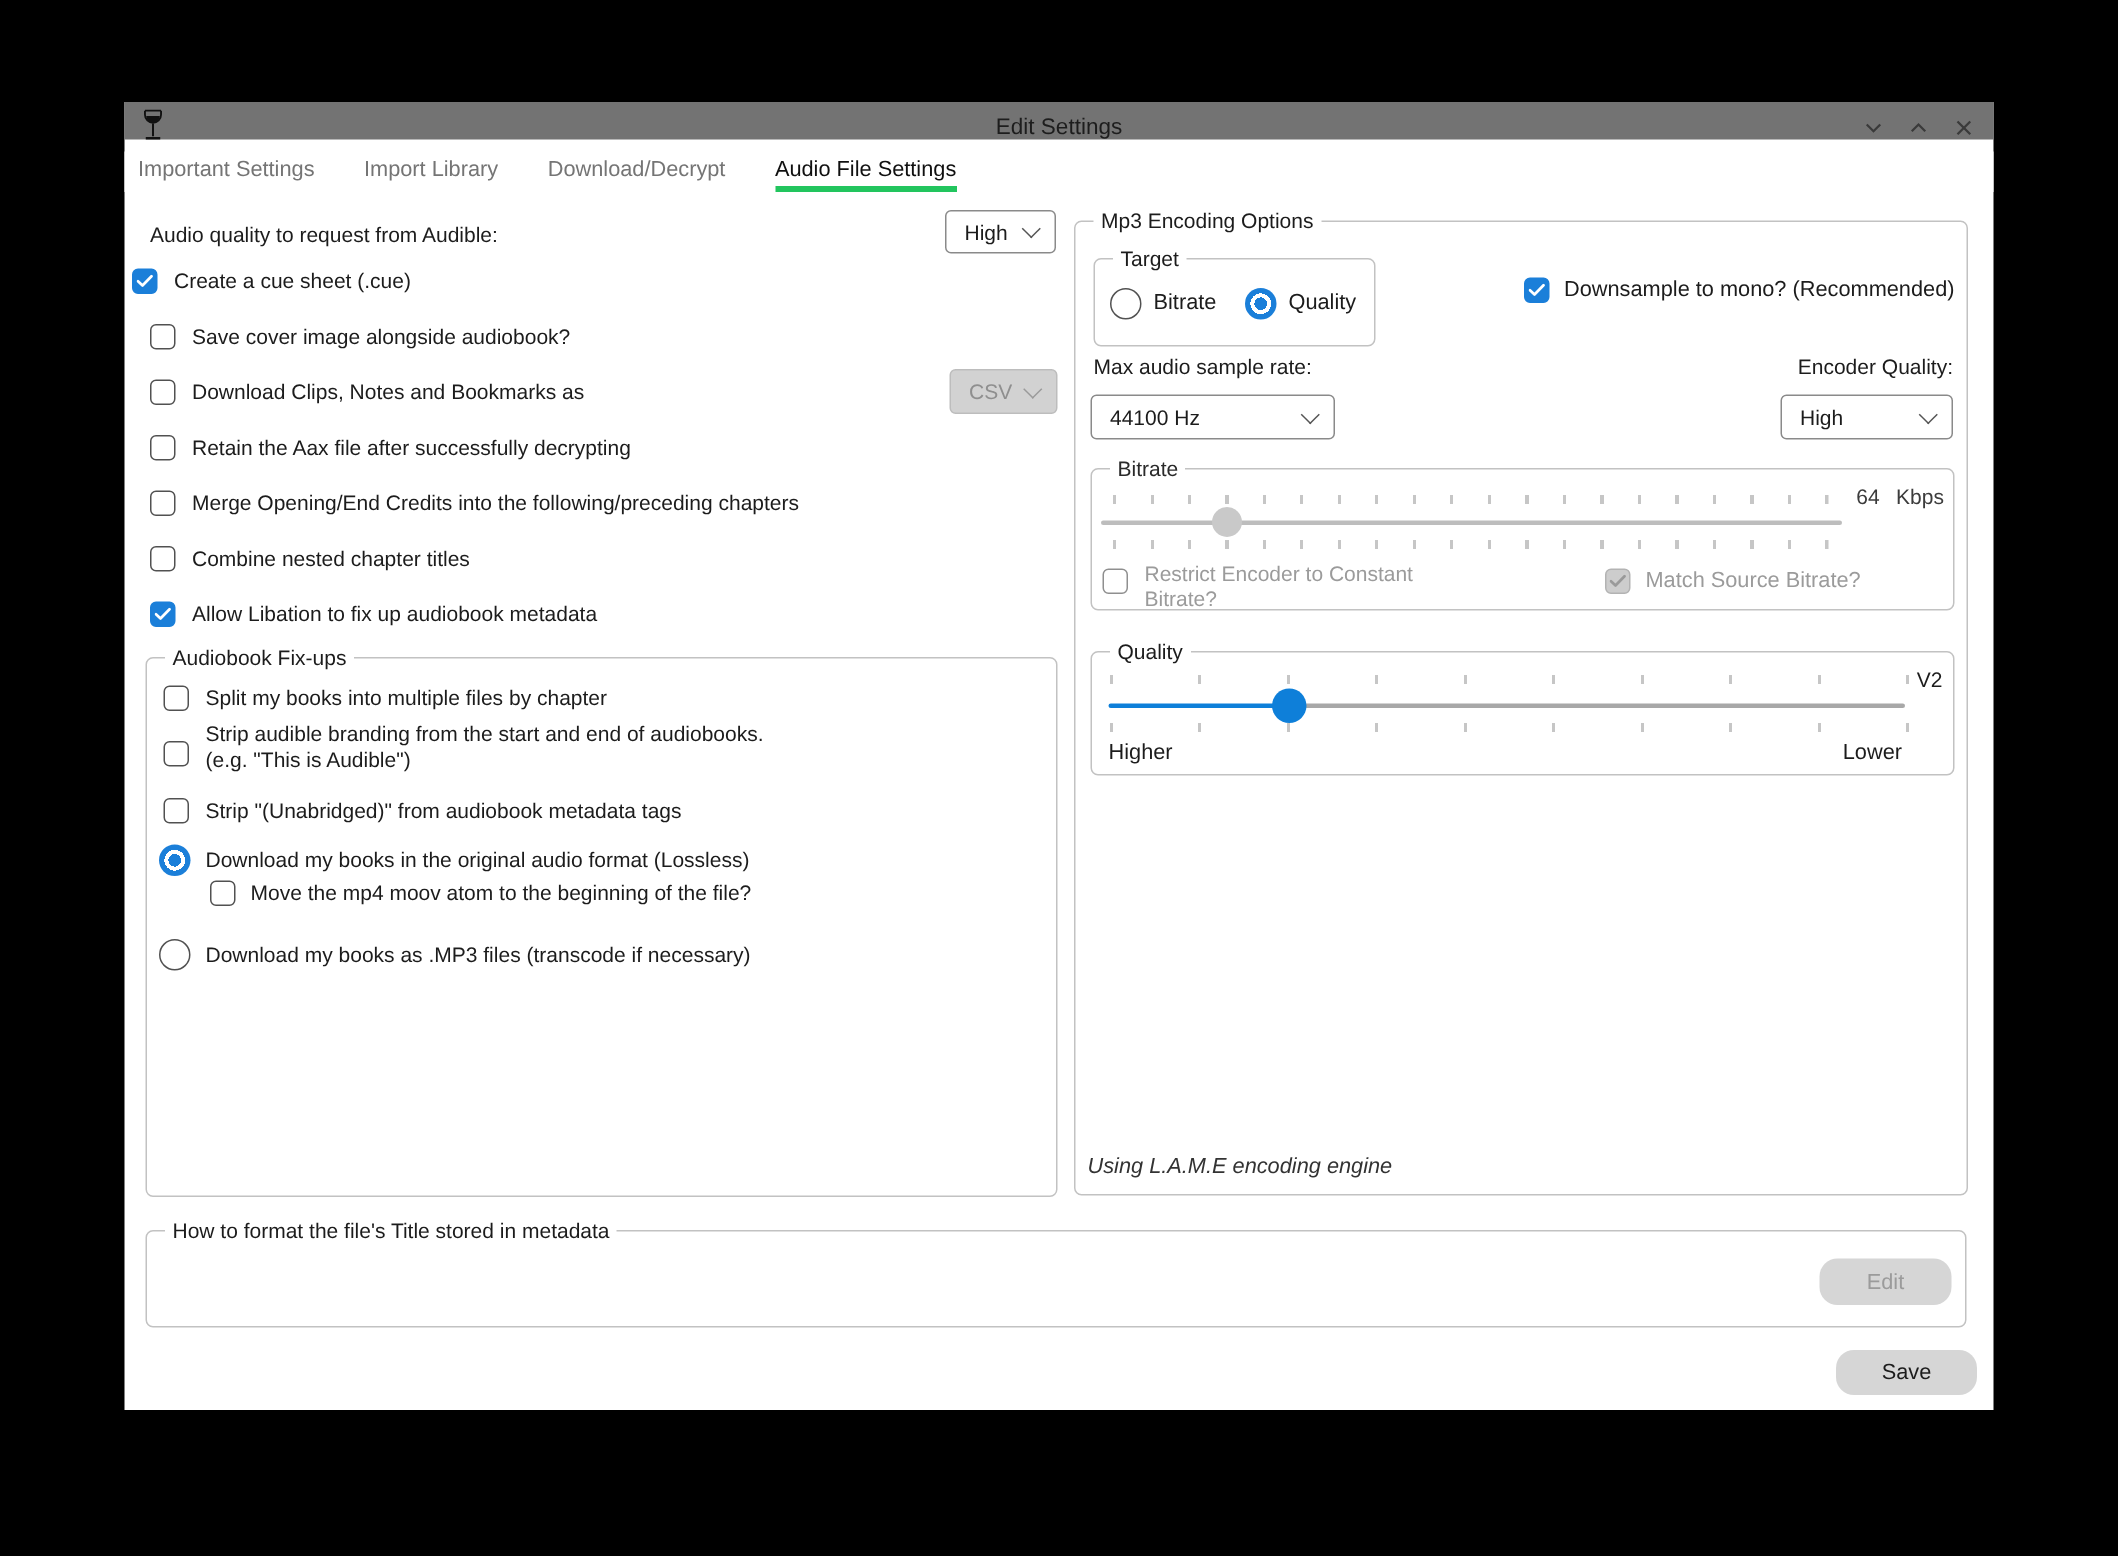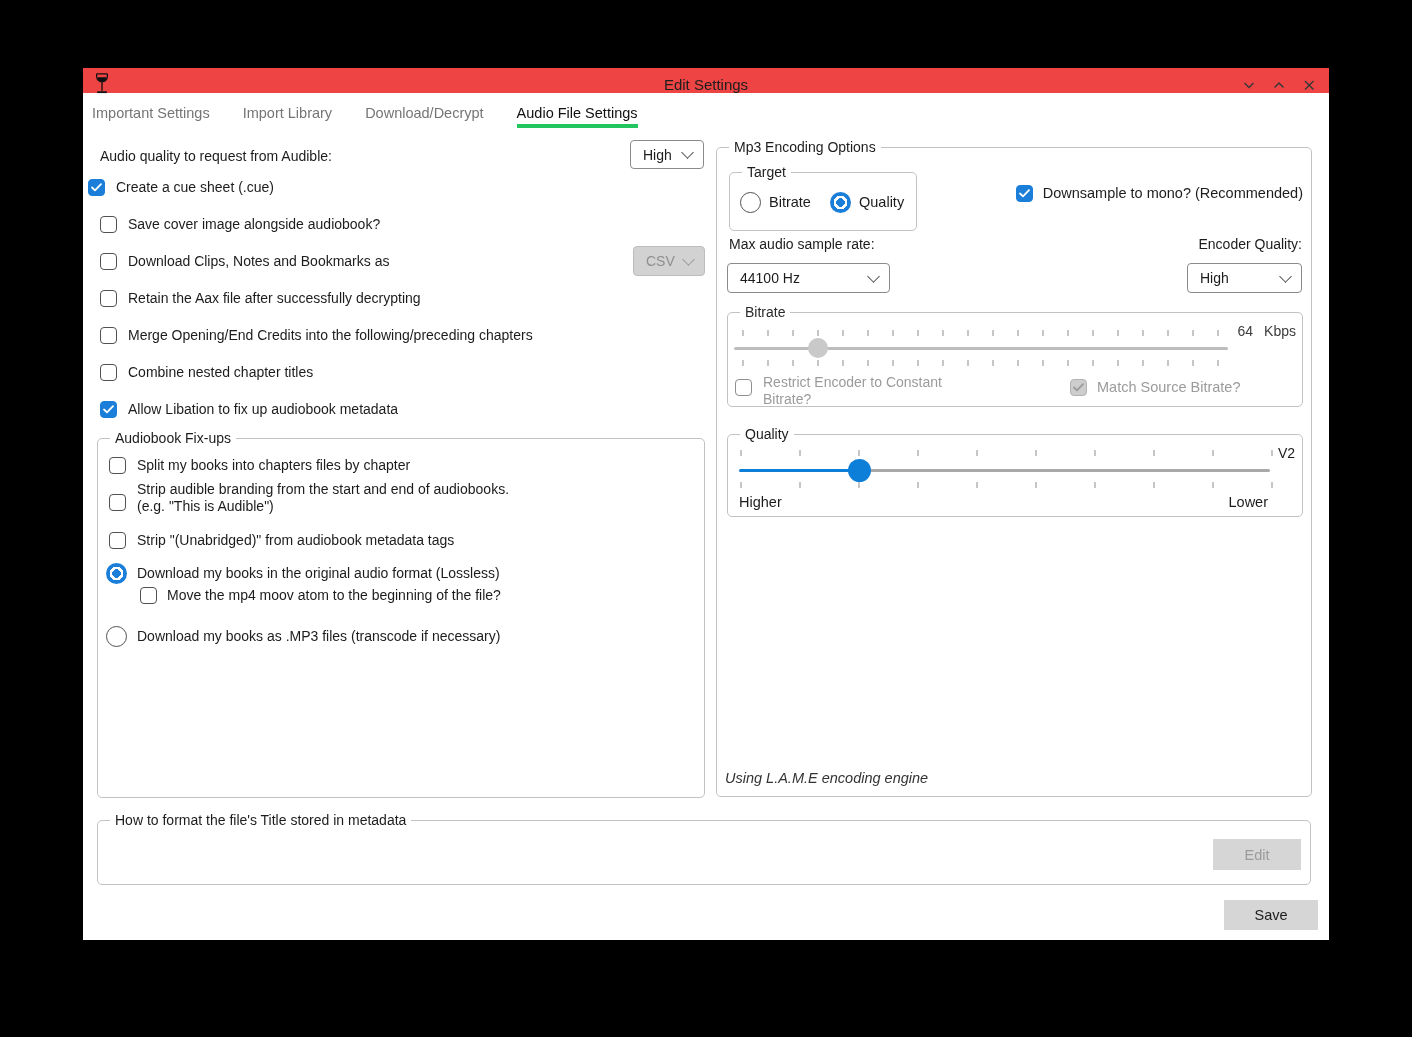--- a/index.html
+++ b/index.html
@@ -1,21 +1,21 @@
 <!DOCTYPE html>
 <html><head>
 <meta charset="utf-8">
 <style>
   html,body{margin:0;padding:0;}
   body{width:1412px;height:1037px;background:#000;position:relative;overflow:hidden;
        font-family:"Liberation Sans",sans-serif;}
   .abs{position:absolute;}
   #window{position:absolute;left:83px;top:68px;width:1246px;height:872px;background:#fff;}
   
-  .titlebar{position:absolute;left:0;top:0;right:0;height:25px;background:#ef4444;}
+  .titlebar{position:absolute;left:0;top:0;right:0;height:25px;background:#737373;}
   .titlebar .wtitle{position:absolute;left:0;right:0;top:8px;text-align:center;
        font-size:15px;color:#1d1d1d;}
   .wctrls{position:absolute;right:12px;top:9px;display:flex;gap:14px;}
   .wctrls span{width:16px;height:16px;display:flex;align-items:center;justify-content:center;cursor:default;}
   
   .tabs{position:absolute;left:0;top:33px;right:0;height:27px;display:flex;gap:33px;padding-left:9px;background:#fff;}
   .tab{font-size:14.5px;color:#757575;padding:4px 0 3px 0;line-height:17px;}
   .tab.active{color:#101010;border-bottom:4px solid #22c55e;}
   
   .lbl{font-size:14px;color:#1c1c1c;line-height:17px;}
@@ -47,21 +47,21 @@
   .legend{position:absolute;top:-9px;left:12px;background:#fff;padding:0 5px;font-size:14px;
       color:#1c1c1c;line-height:17px;white-space:nowrap;}
   
   .ticks{position:absolute;height:6px;
       background-image:repeating-linear-gradient(to right,#c6c6c6 0 2px,transparent 2px 25px);}
   .ticksq{position:absolute;height:6px;
       background-image:repeating-linear-gradient(to right,#c6c6c6 0 2px,transparent 2px 59px);}
   .track{position:absolute;height:3px;background:#bdbdbd;border-radius:2px;}
   .thumb{position:absolute;border-radius:50%;}
   
-  .btn{display:flex;align-items:center;justify-content:center;background:#d6d6d6;border-radius:0;
+  .btn{display:flex;align-items:center;justify-content:center;background:#d6d6d6;border-radius:12px;
       font-size:14.5px;box-sizing:border-box;}
   .inputbox{position:absolute;box-sizing:border-box;background:#cccccc;border:1px solid #b9b9b9;
       border-radius:4px;font-size:14.5px;color:#8d8d8d;padding:0 13px;
       font-family:"Liberation Sans",sans-serif;}
   .italic{font-style:italic;font-size:14.5px;color:#333;}
   .valtext{font-size:14px;color:#3c3c3c;}
 </style>
 </head>
 <body>
 
@@ -155,21 +155,21 @@
         </svg>
     </span>
     <span class="lbl">Allow Libation to fix up audiobook metadata</span>
   </div>
 
   <div class="group" style="left:14px;top:370px;width:608px;height:360px;">
     <span class="legend">Audiobook Fix-ups</span>
 
     <div class="abs cbrow" style="left:11px;top:18px;">
       <span class="cb"></span>
-      <span class="lbl">Split my books into chapters files by chapter</span>
+      <span class="lbl">Split my books into multiple files by chapter</span>
     </div>
 
     <div class="abs" style="left:11px;top:55px;">
       <span class="cb"></span>
     </div>
     <div class="abs lbl multiline" style="left:39px;top:42px;">Strip audible branding from the start and end of audiobooks.
 (e.g. "This is Audible")</div>
 
     <div class="abs cbrow" style="left:11px;top:93px;">
       <span class="cb"></span>

